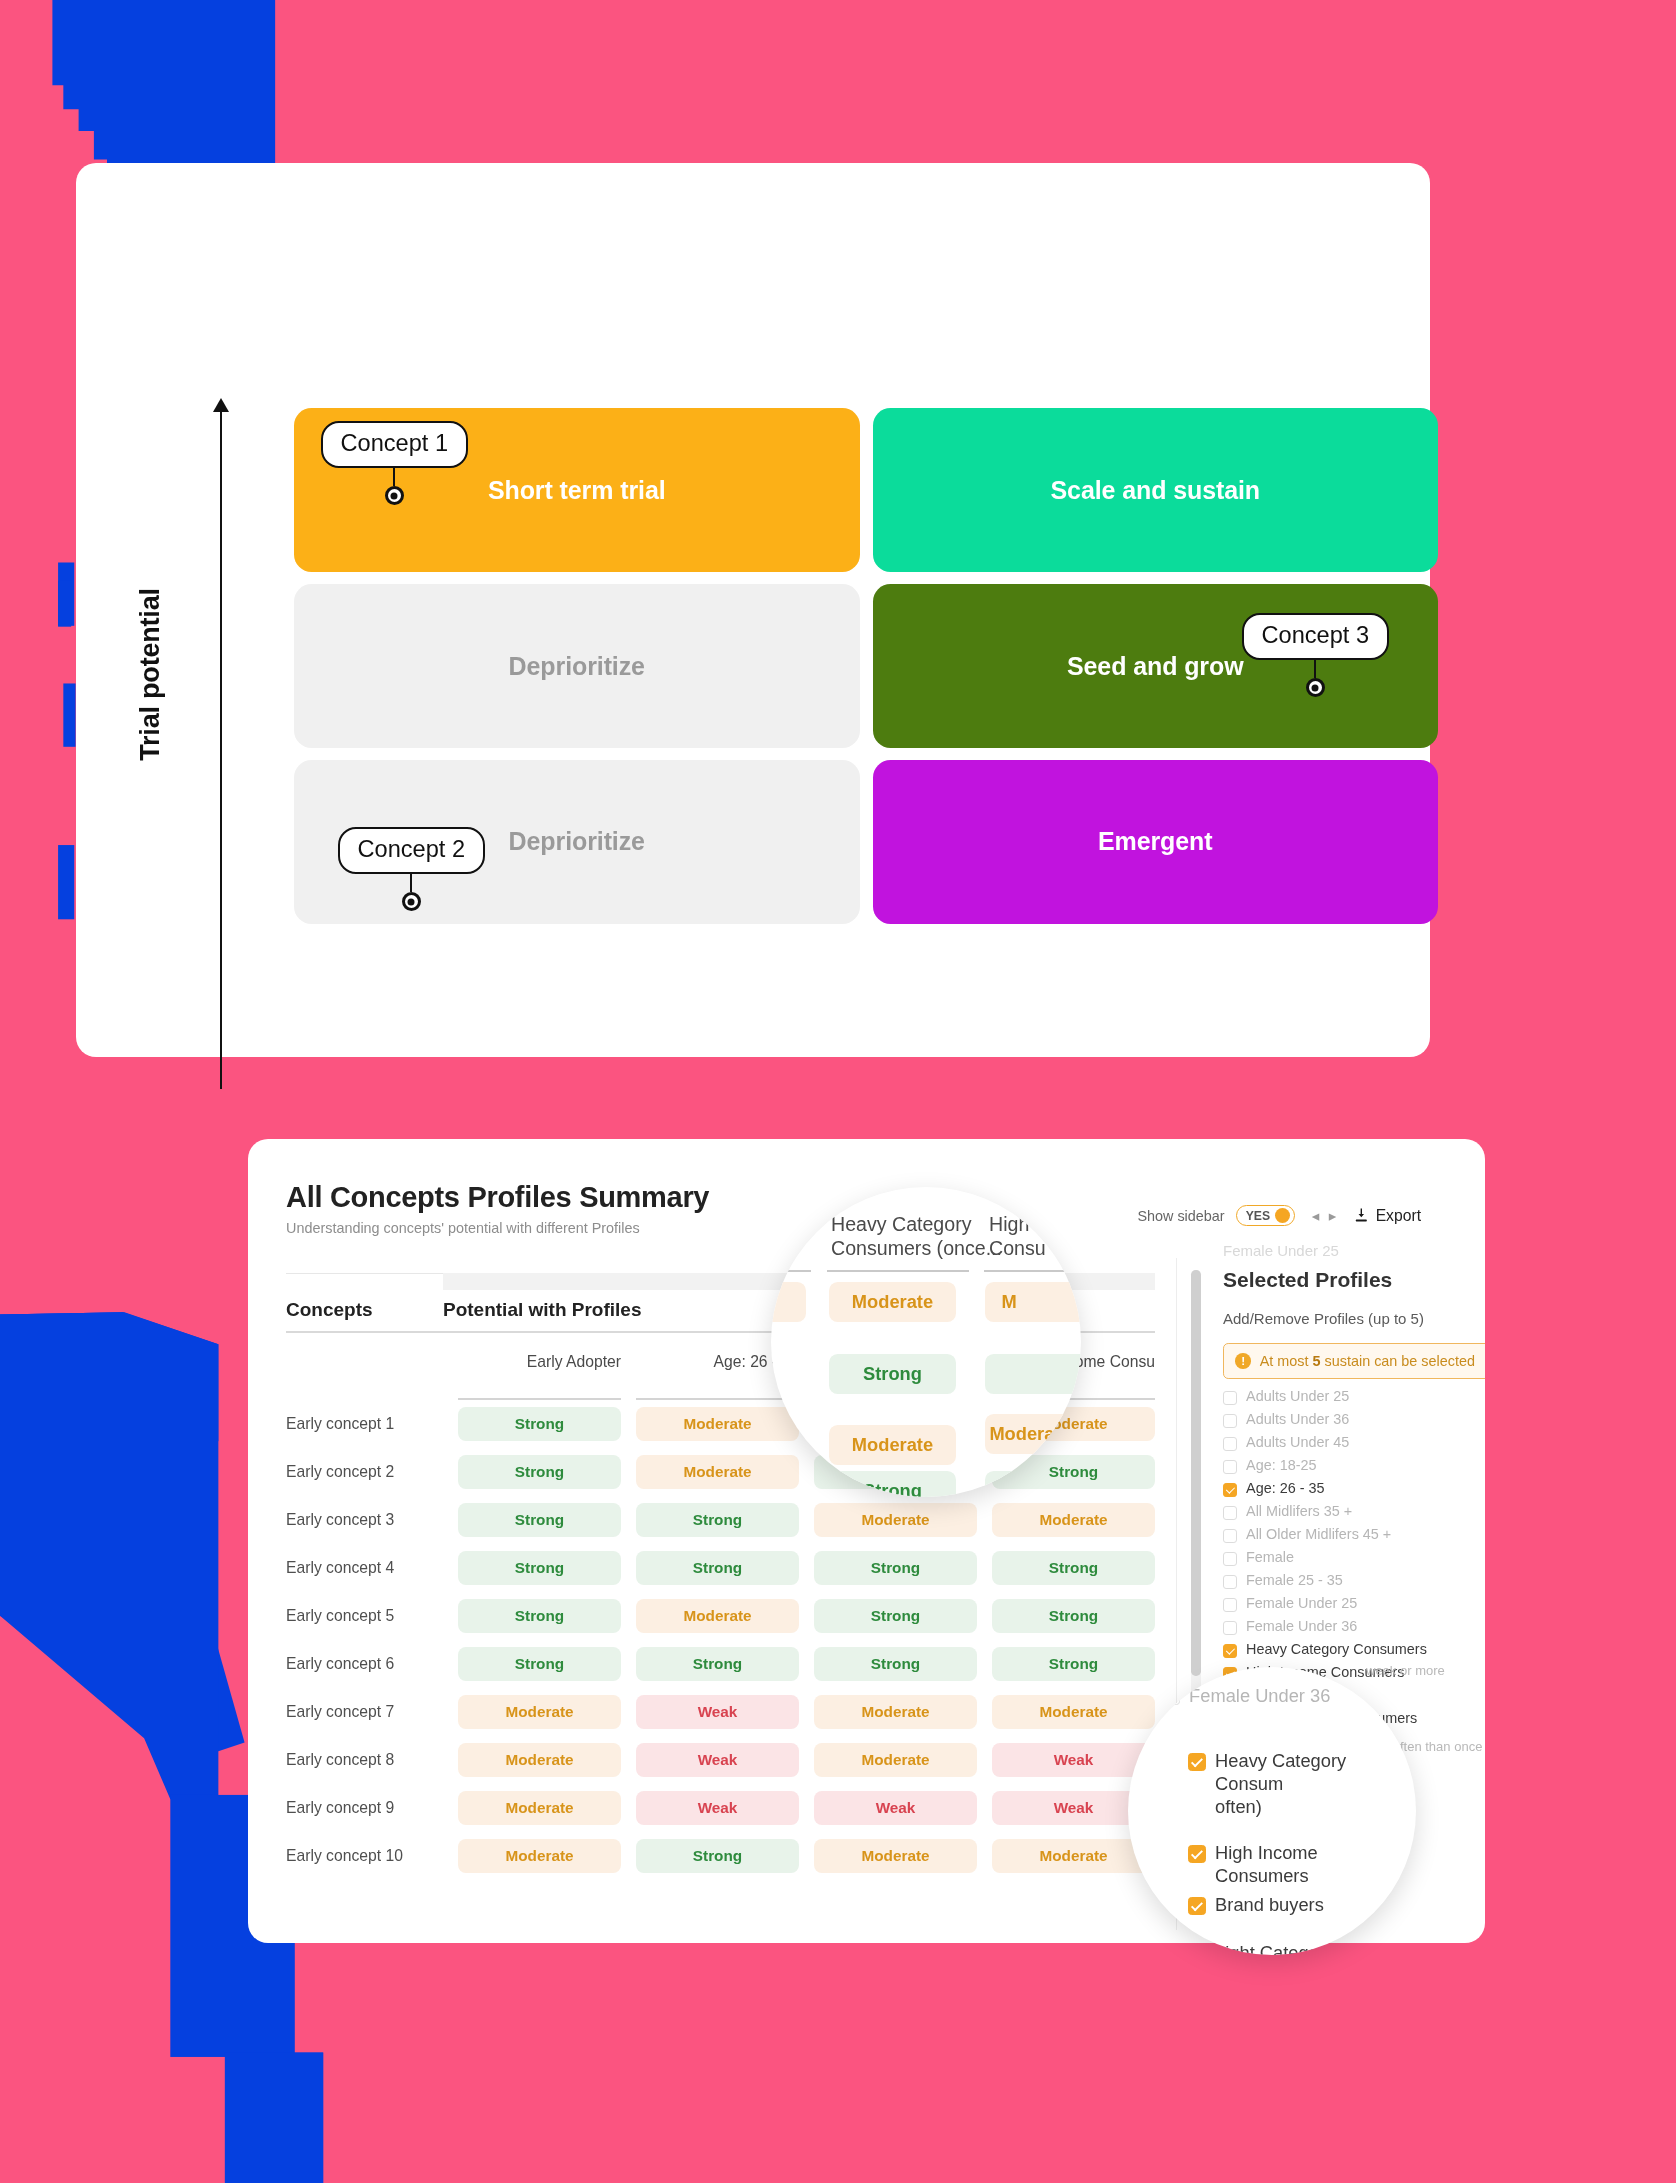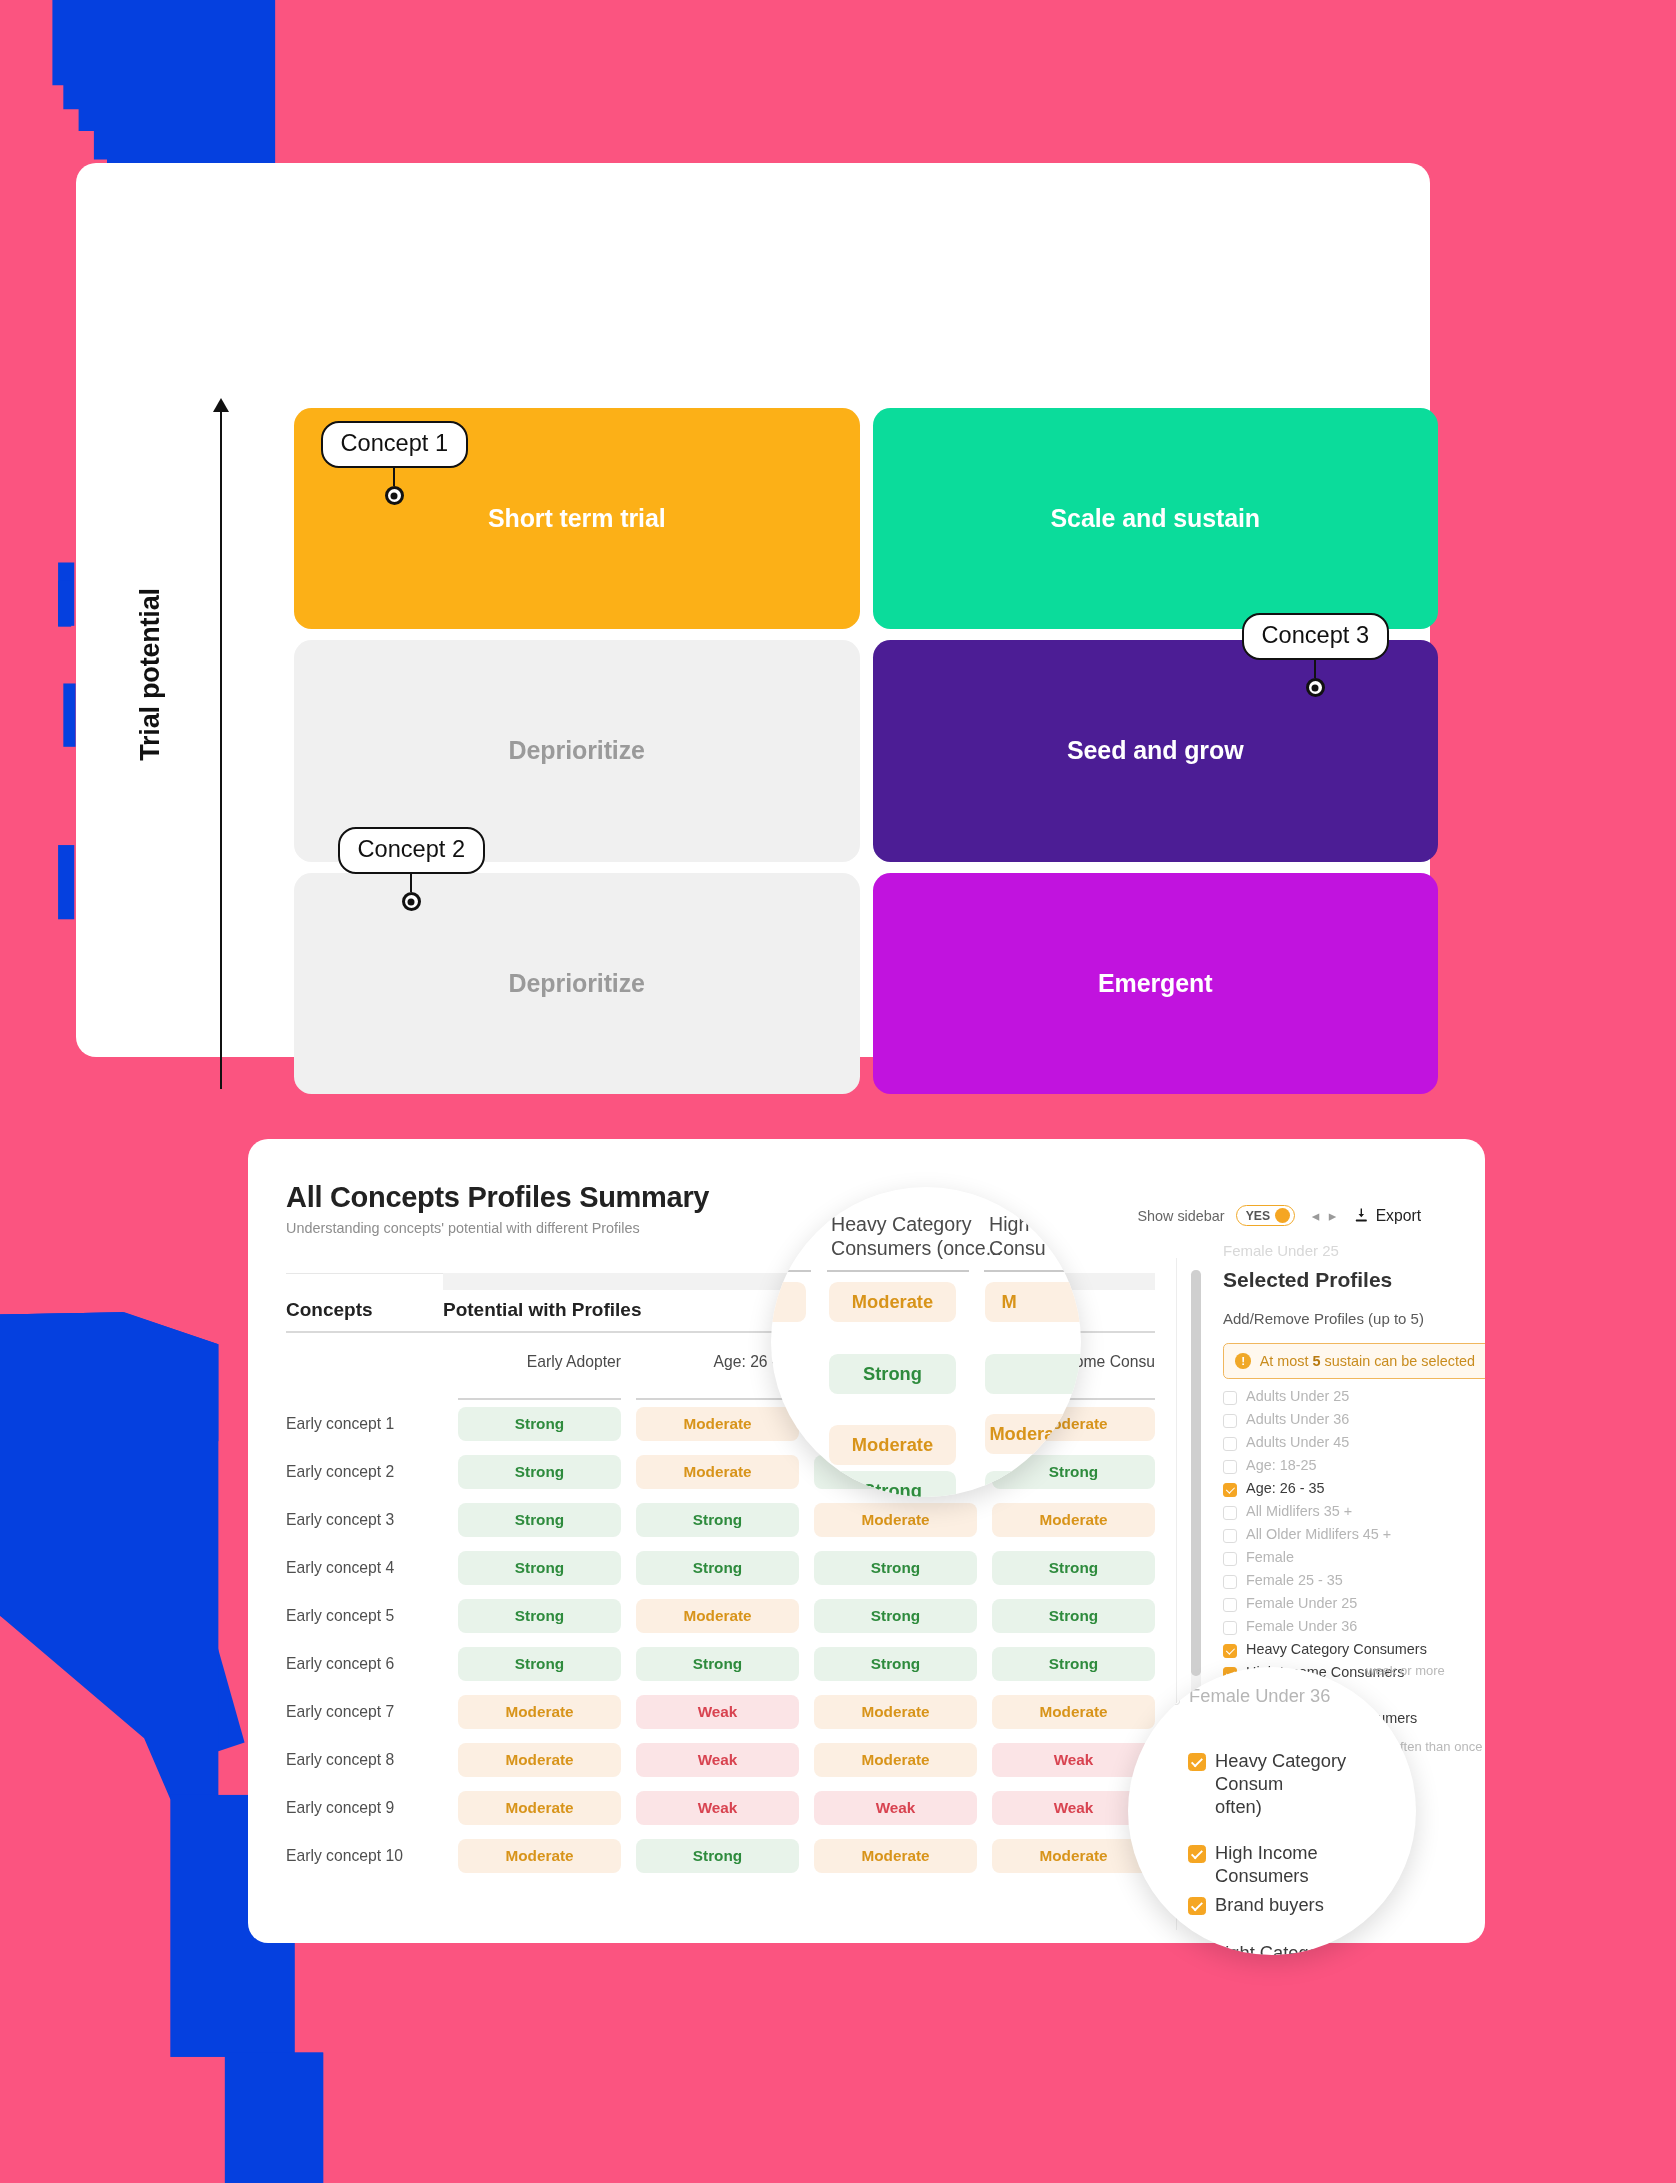--- a/index.html
+++ b/index.html
@@ -63,21 +63,21 @@
   .x-arrow {
     width: 0; height: 0;
     border-top: 8.3px solid transparent;
     border-bottom: 8.3px solid transparent;
     border-left: 14px solid #111;
   }
 
   .quad-grid {
     position: absolute;
     left: 218px; top: 245px;
-    width: 1144px; height: 686px;
+    width: 1144px; height: 516px;
     display: grid;
     grid-template-columns: 1fr 1fr;
     grid-template-rows: 1fr 1fr 1fr;
     gap: 11.4px 13px;
   }
   .quad {
     border-radius: 17.5px;
     display: flex; align-items: center; justify-content: center;
     font-size: 25px; font-weight: 700; color: #ffffff;
     position: relative;
@@ -317,21 +317,21 @@
   <div class="quad-grid">
     <div class="quad" style="background:#FCB017">
       <span>Short term trial</span>
     </div>
     <div class="quad" style="background:#0BDC9B">
       <span>Scale and sustain</span>
     </div>
     <div class="quad muted">
       <span>Deprioritize</span>
     </div>
-    <div class="quad" style="background:#4c1d95">
+    <div class="quad" style="background:#4d7c0f">
       <span>Seed and grow</span>
     </div>
     <div class="quad muted">
       <span>Deprioritize</span>
     </div>
     <div class="quad" style="background:#C113DE">
       <span>Emergent</span>
     </div>
   </div>
 

